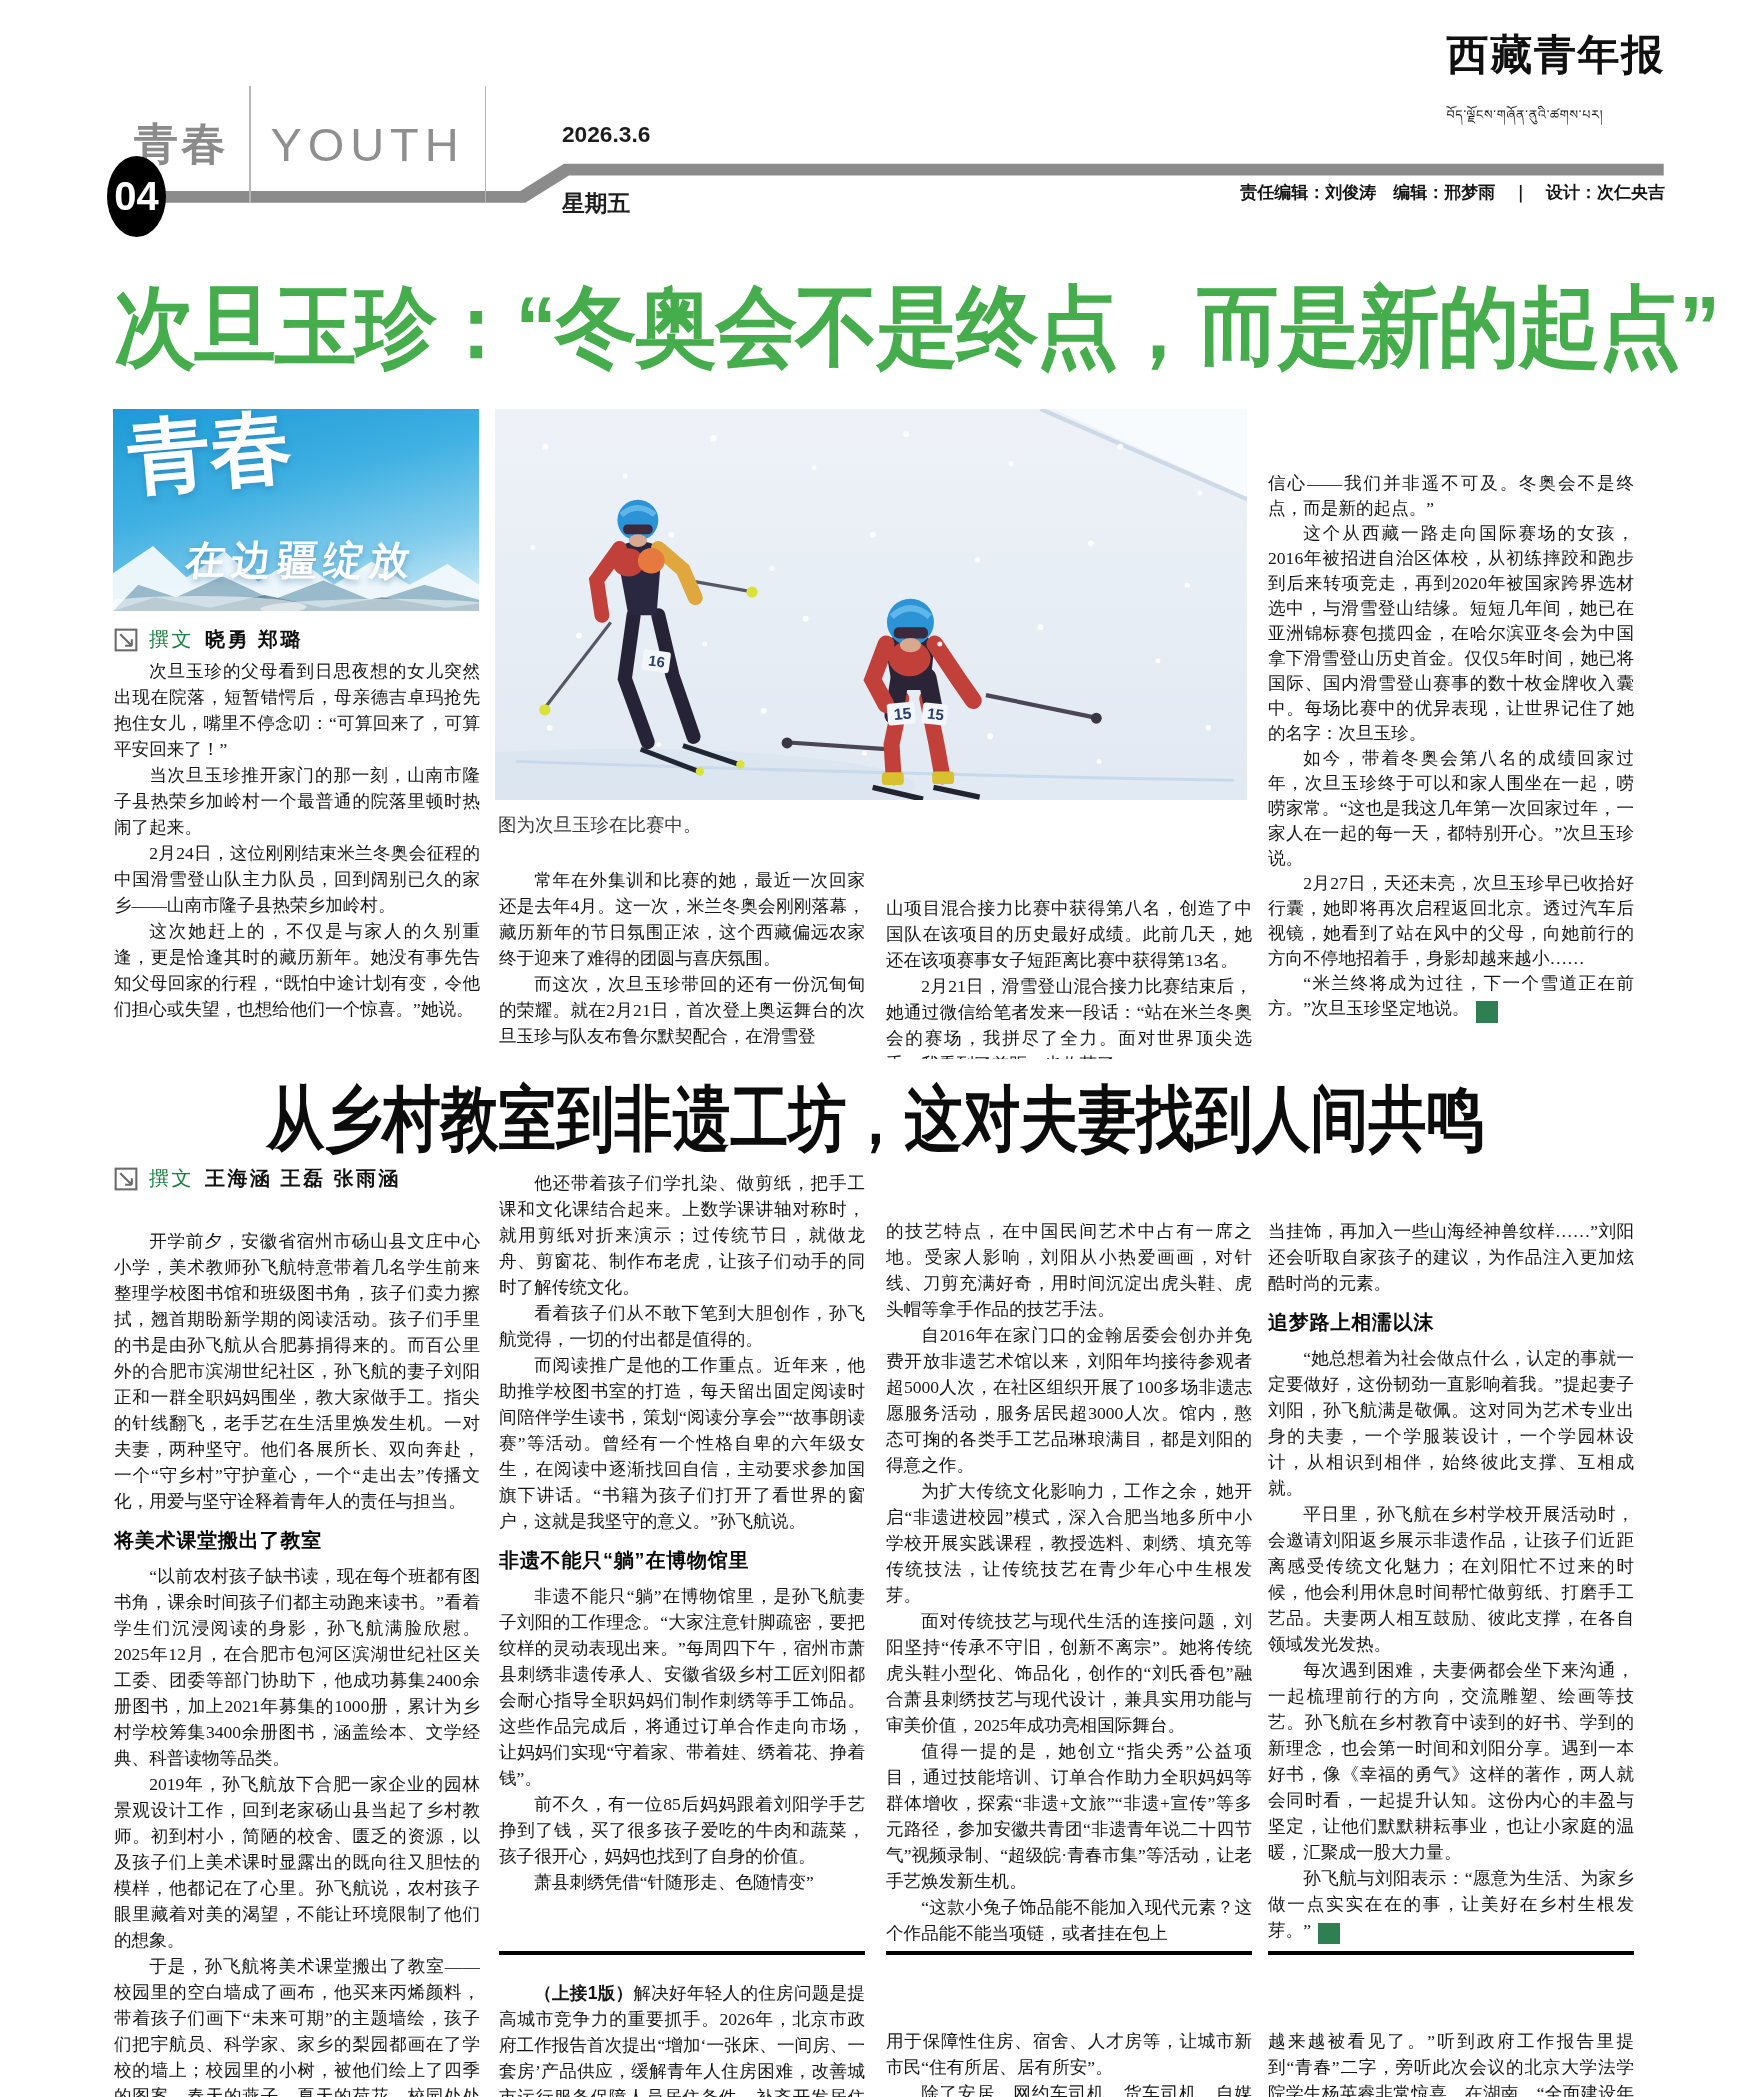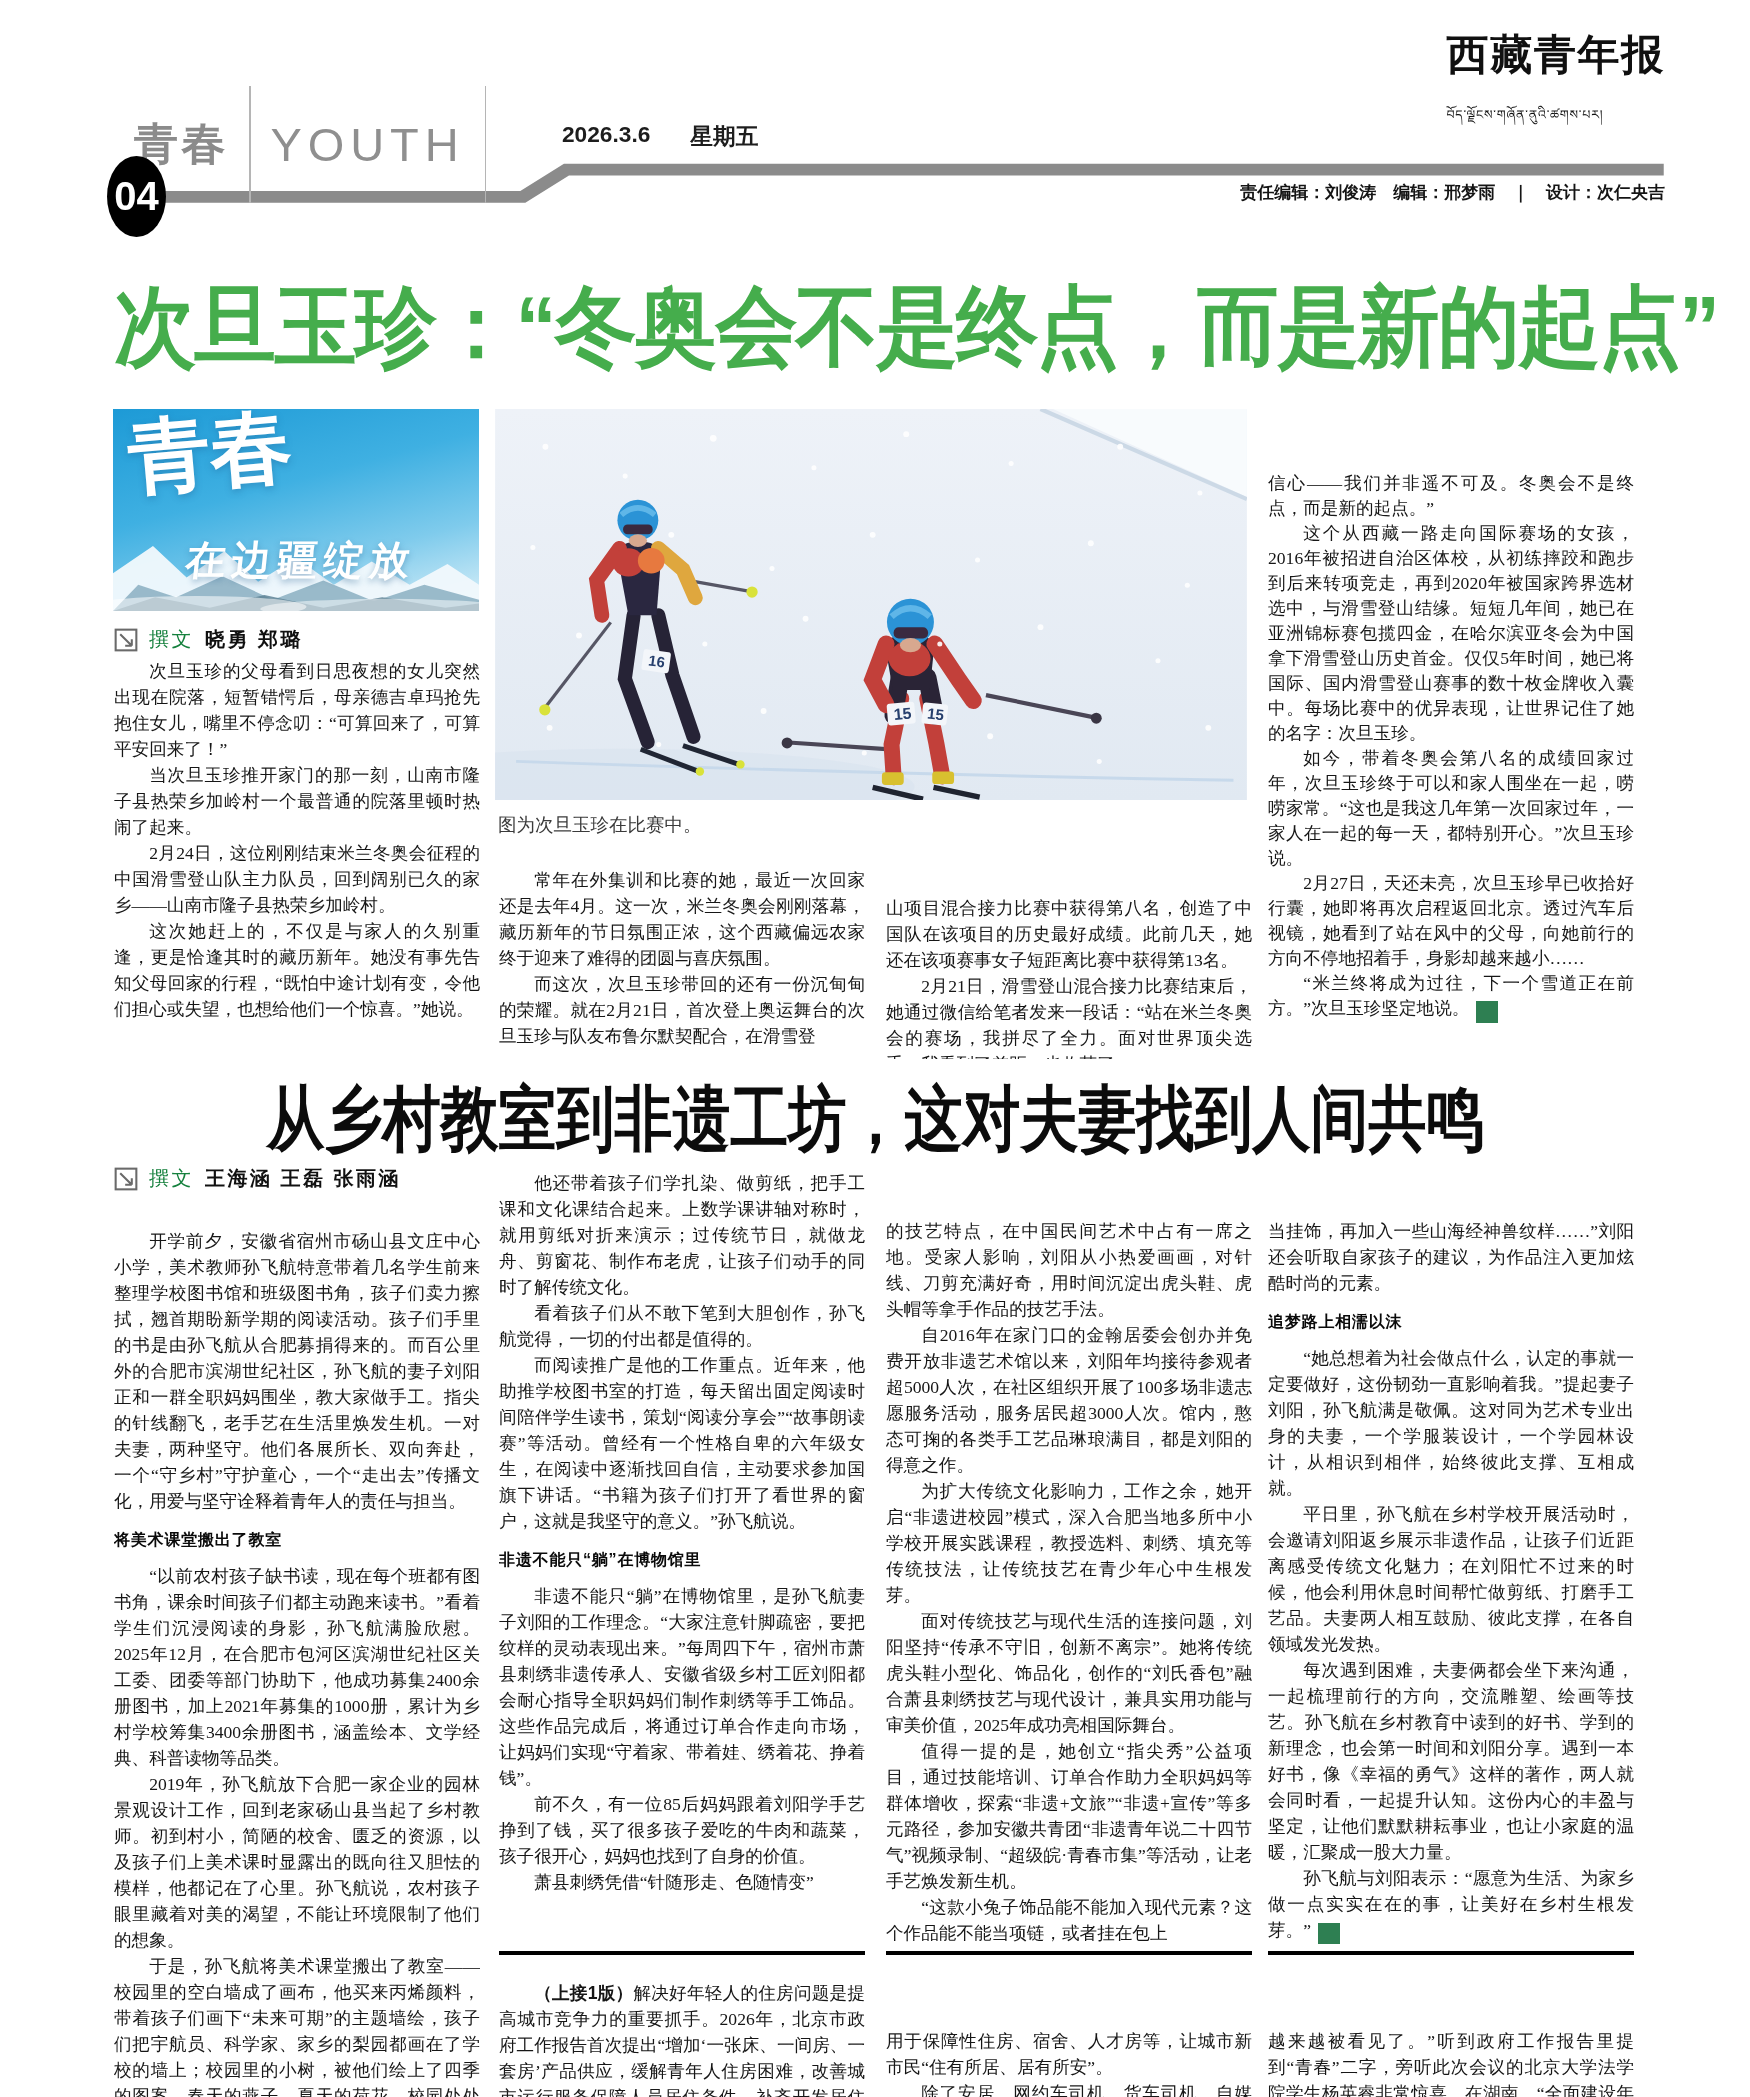--- a/index.html
+++ b/index.html
@@ -6,21 +6,21 @@
   .page{position:relative;width:1751px;height:2359px;background:#ffffff;overflow:hidden;
         font-family:"Liberation Serif","DejaVu Serif",serif;}
   .abs{position:absolute;}
 
   
   .masthead{left:134px;top:86px;height:117px;display:flex;align-items:center;color:#8b8b8b;}
   .mh-cn{font-family:"Liberation Sans","DejaVu Sans",sans-serif;font-size:44px;font-weight:800;letter-spacing:3.4px;}
   .mh-sep{width:1.7px;height:117px;background:#b5b5b5;margin:0 20px;}
   .mh-en{font-family:"Liberation Sans","DejaVu Sans",sans-serif;font-size:47px;font-weight:200;letter-spacing:5.9px;color:#8f8f8f;}
   .dateblk{left:562px;top:121px;font-family:"Liberation Sans","DejaVu Sans",sans-serif;
-           font-size:22.7px;font-weight:800;color:#1d1d1d;display:flex;gap:40px;}
+           font-size:22.7px;font-weight:800;color:#1d1d1d;display:flex;gap:40px;flex-direction:column;}
   .pagenum{left:107px;top:156px;width:59px;height:81px;background:#000000;border-radius:50%;
            display:flex;align-items:center;justify-content:center;color:#fff;
            font-family:"Liberation Sans","DejaVu Sans",sans-serif;font-size:40px;font-weight:800;}
   .logo{right:86px;top:27px;text-align:left;color:#101010;}
   .logo-cn{font-size:42px;font-weight:900;letter-spacing:1.7px;font-family:"Liberation Serif","DejaVu Serif",serif;}
   .logo-bo{font-size:12.6px;letter-spacing:0.8px;margin-top:18px;font-family:"DejaVu Sans",sans-serif;}
   .editors{right:86px;top:181px;font-family:"Liberation Sans","DejaVu Sans",sans-serif;
            font-size:17px;font-weight:700;color:#141414;}
 
   
@@ -36,21 +36,21 @@
   .byline{display:flex;align-items:center;gap:11px;}
   .by-label{font-size:20px;color:#15803d;letter-spacing:2.5px;}
   .by-authors{font-size:20px;font-weight:800;color:#101010;letter-spacing:2.5px;
               font-family:"Liberation Sans","DejaVu Sans",sans-serif;}
 
   
   .col{width:366px;font-size:17.6px;line-height:26px;text-align:justify;color:#161616;overflow:hidden;}
   .col p{margin:0;text-indent:2em;}
   .noindent p:first-child{text-indent:0;margin-top:48px;}
   .lh60{line-height:25px;}
-  h3.subhead{font-family:"Liberation Sans","DejaVu Sans",sans-serif;font-size:16px;font-weight:900;
+  h3.subhead{font-family:"Liberation Sans","DejaVu Sans",sans-serif;font-size:20px;font-weight:900;
              color:#0a0a0a;margin:12.6px 0 10px 0;letter-spacing:0.8px;text-indent:0;}
   .cont{border-top:4.2px solid #000;padding-top:25px;}
   .caption{font-family:"Liberation Sans","DejaVu Sans",sans-serif;font-size:18.5px;font-weight:400;color:#3a3a3a;text-align:right;}
   .endmark{display:inline-block;width:22px;height:22px;background:#2e7f52;color:#fff;
            font-family:"Liberation Sans","DejaVu Sans",sans-serif;font-size:16px;font-weight:700;
            line-height:22px;text-align:center;margin-left:6.7px;vertical-align:-3.4px;}
   .cont-tag{font-family:"Liberation Sans","DejaVu Sans",sans-serif;font-weight:800;}
 
   
   .badge{left:113px;top:409px;width:366px;height:202px;overflow:hidden;

